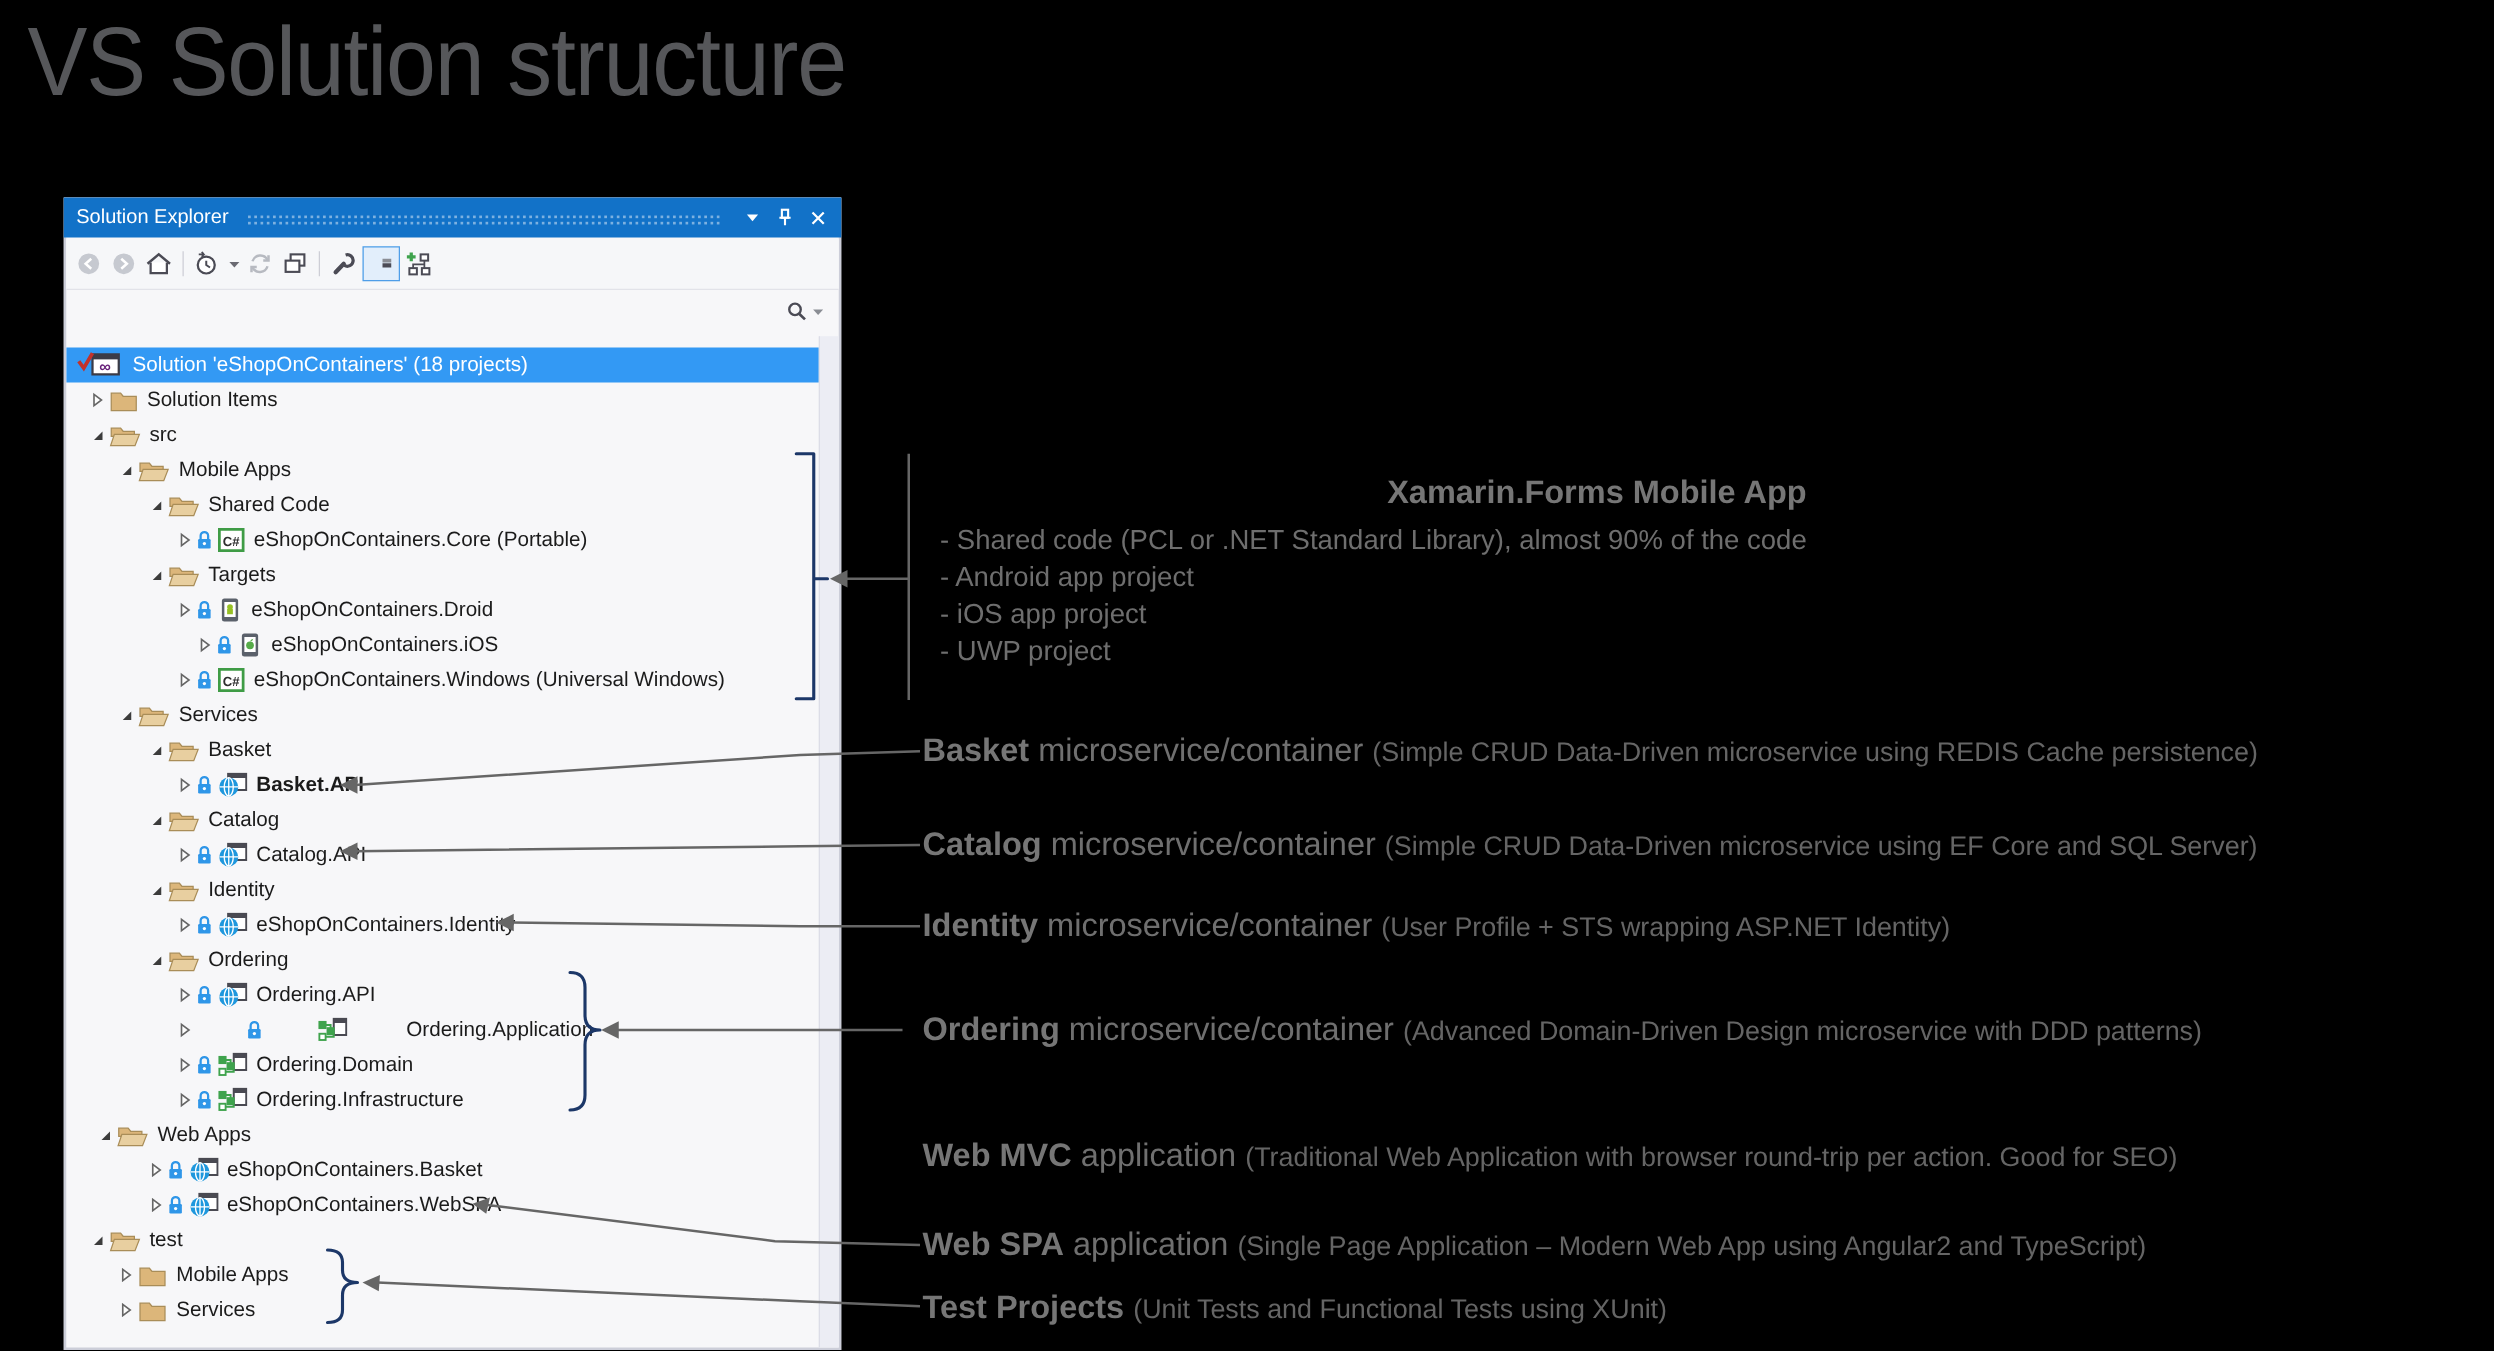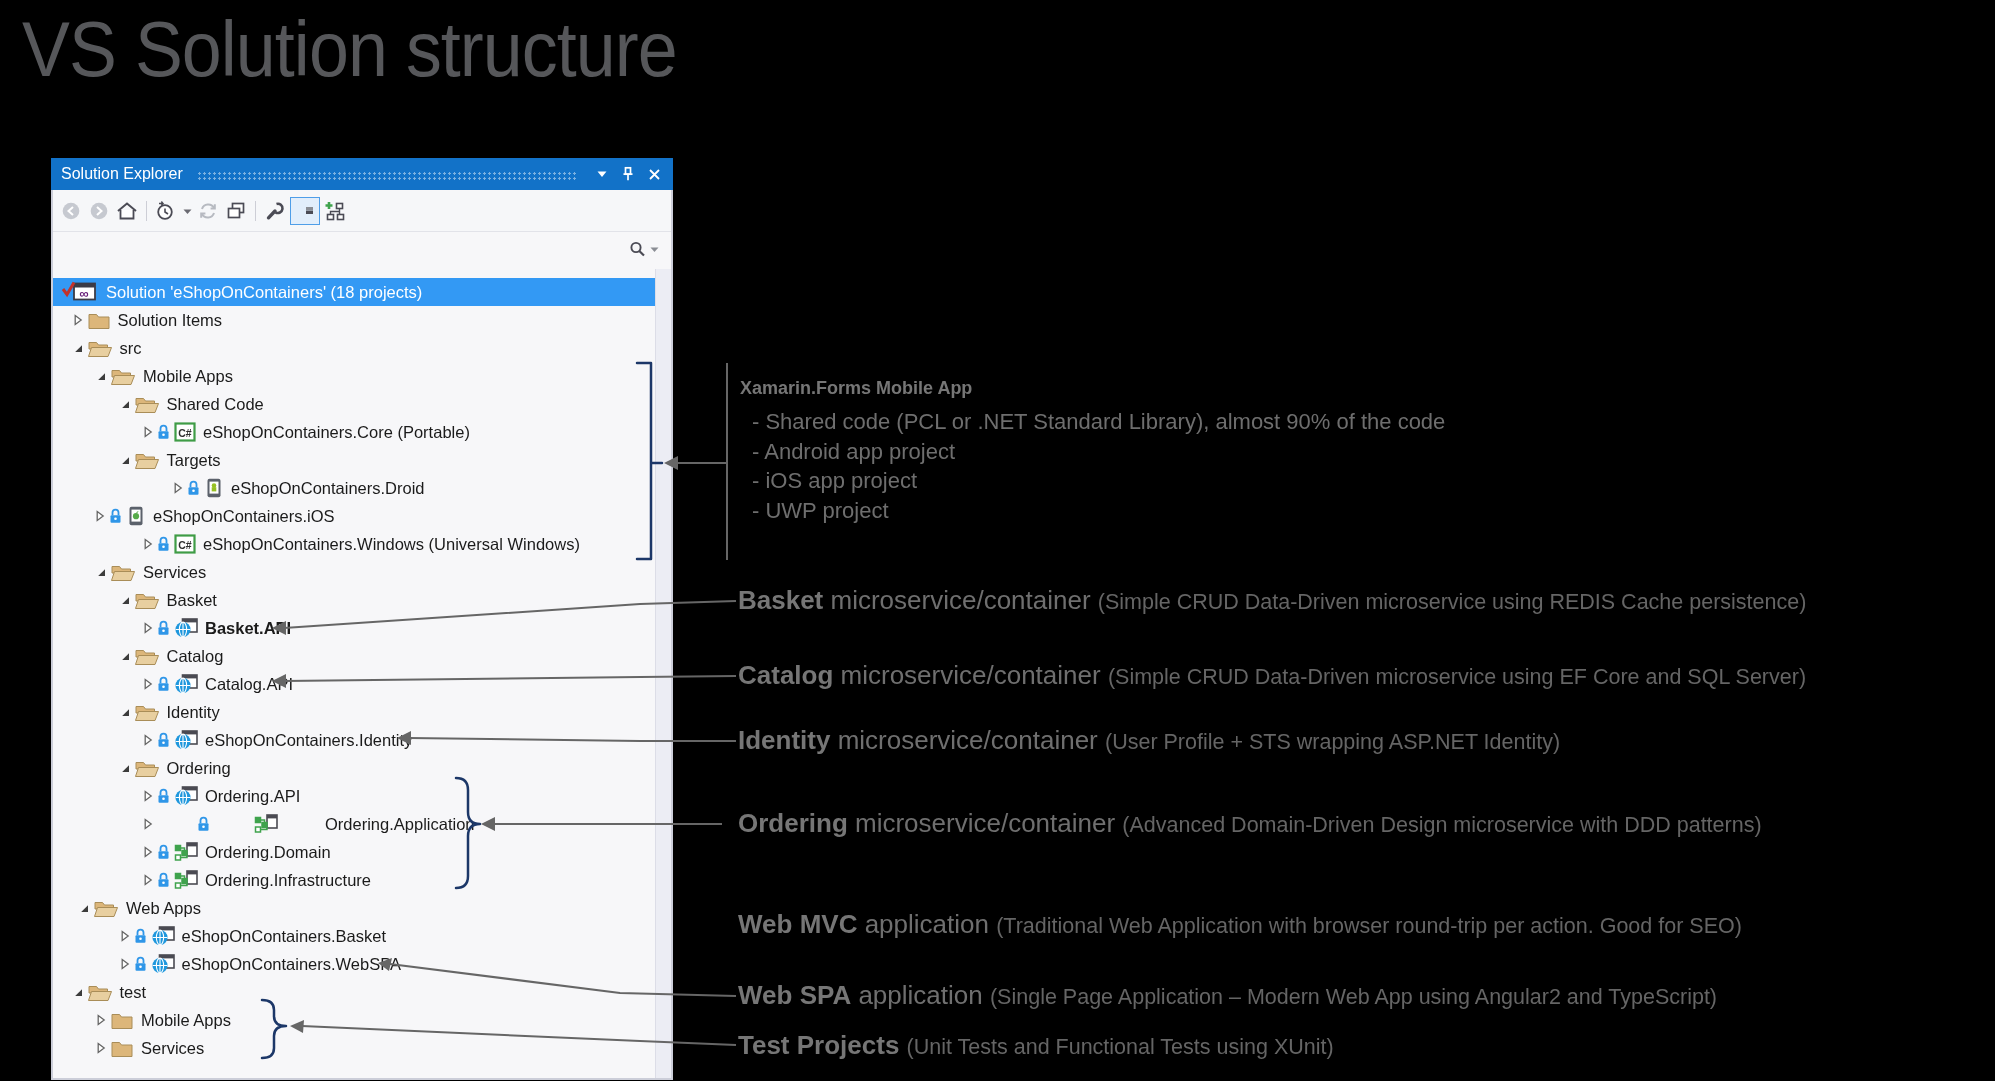--- a/index.html
+++ b/index.html
@@ -39,21 +39,21 @@
   .lck{width:15px;height:16px;flex:none;display:flex;align-items:center;margin-right:2px;}
   .ticon{flex:none;display:flex;align-items:center;margin-right:5px;}
   .lbl{padding-left:2px;}
   .lbl.b{font-weight:bold;}
   
   .callout{position:absolute;left:738px;white-space:nowrap;z-index:2;line-height:32px;}
   .callout .bld{font-size:26px;font-weight:bold;color:#767676;}
   .callout .mid{font-size:26px;color:#6f6f6f;}
   .callout .det{font-size:21.5px;color:#656565;}
   #xamarin{position:absolute;left:740px;top:378px;z-index:2;white-space:nowrap;}
-  #xamarin .xh{font-size:18px;font-weight:bold;color:#767676;margin-bottom:8px;}
+  #xamarin .xh{font-size:26px;font-weight:bold;color:#767676;margin-bottom:8px;text-align:right;}
   #xamarin .xb{font-size:22px;color:#6e6e6e;line-height:29.5px;padding-left:12px;}
   
   #overlay{position:absolute;left:0;top:0;width:1995px;height:1081px;z-index:5;pointer-events:none;}
 </style>
 </head>
 <body>
 
 <div id="page-title">VS Solution structure</div>
 
 <div id="panel">
@@ -257,21 +257,21 @@
           </svg>
         </span>
         <span class="ticon">
           <svg width="26" height="19" viewBox="0 0 26 19">
             <path d="M2 3.5 h7.5 l2 2.5 h9 v4 H2 Z" fill="#dcb67a" stroke="#a98d58" stroke-width="1"></path>
             <path d="M4.5 8.5 h20 l-3.5 9 H1.5 Z" fill="#e8cfa0" stroke="#a98d58" stroke-width="1"></path>
           </svg>
         </span>
         <span class="lbl">Targets</span>
       </div>
-      <div class="trow" style="padding-left: 116px;">
+      <div class="trow" style="padding-left: 86px;">
         <span class="exp">
           <svg width="14" height="14" viewBox="0 0 14 14">
             <path d="M4.2 2.5 L10.2 7 L4.2 11.5 Z" fill="#fdfdfd" stroke="#666" stroke-width="1.3"></path>
           </svg>
         </span>
         <span class="lck">
           <svg width="13" height="16" viewBox="0 0 13 16">
             <path d="M3.5 7.2 V4.6 a3 3 0 0 1 6 0 V7.2" fill="none" stroke="#2f96e8" stroke-width="1.8"></path>
             <rect x="1.5" y="7.2" width="10" height="7.6" rx="1" fill="#2f96e8"></rect>
             <circle cx="6.5" cy="10.8" r="1.3" fill="#fff"></circle>
@@ -280,21 +280,21 @@
         <span class="ticon">
           <svg width="20" height="20" viewBox="0 0 20 20">
             <rect x="3.5" y="0.8" width="13" height="18.4" rx="2" fill="#5b616b"></rect>
             <rect x="5.5" y="3.6" width="9" height="12" fill="#fff"></rect>
             <circle cx="10" cy="7.6" r="2.3" fill="#97c024"></circle>
             <rect x="7.7" y="9.2" width="4.6" height="4.2" fill="#97c024"></rect>
           </svg>
         </span>
         <span class="lbl">eShopOnContainers.Droid</span>
       </div>
-      <div class="trow" style="padding-left: 38px;">
+      <div class="trow" style="padding-left: 102px;">
         <span class="exp">
           <svg width="14" height="14" viewBox="0 0 14 14">
             <path d="M4.2 2.5 L10.2 7 L4.2 11.5 Z" fill="#fdfdfd" stroke="#666" stroke-width="1.3"></path>
           </svg>
         </span>
         <span class="lck">
           <svg width="13" height="16" viewBox="0 0 13 16">
             <path d="M3.5 7.2 V4.6 a3 3 0 0 1 6 0 V7.2" fill="none" stroke="#2f96e8" stroke-width="1.8"></path>
             <rect x="1.5" y="7.2" width="10" height="7.6" rx="1" fill="#2f96e8"></rect>
             <circle cx="6.5" cy="10.8" r="1.3" fill="#fff"></circle>

